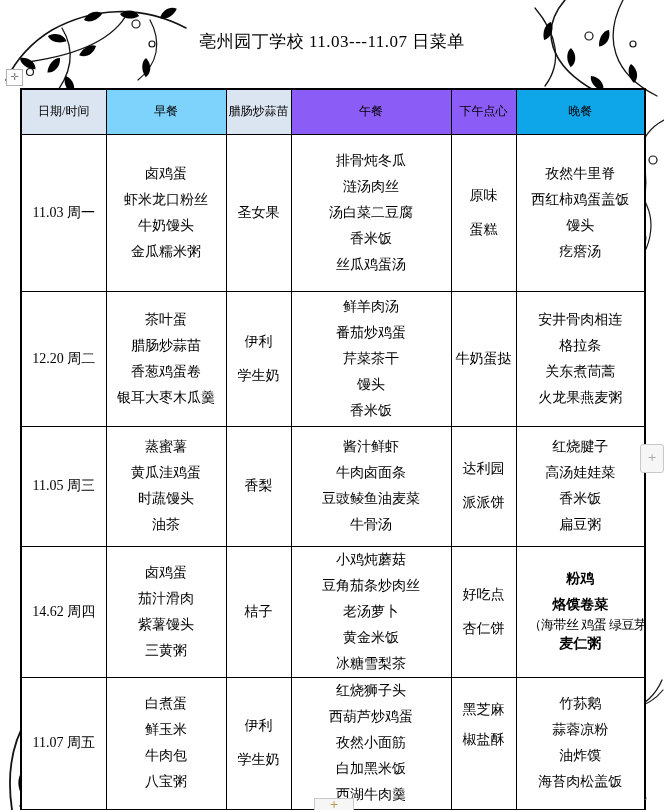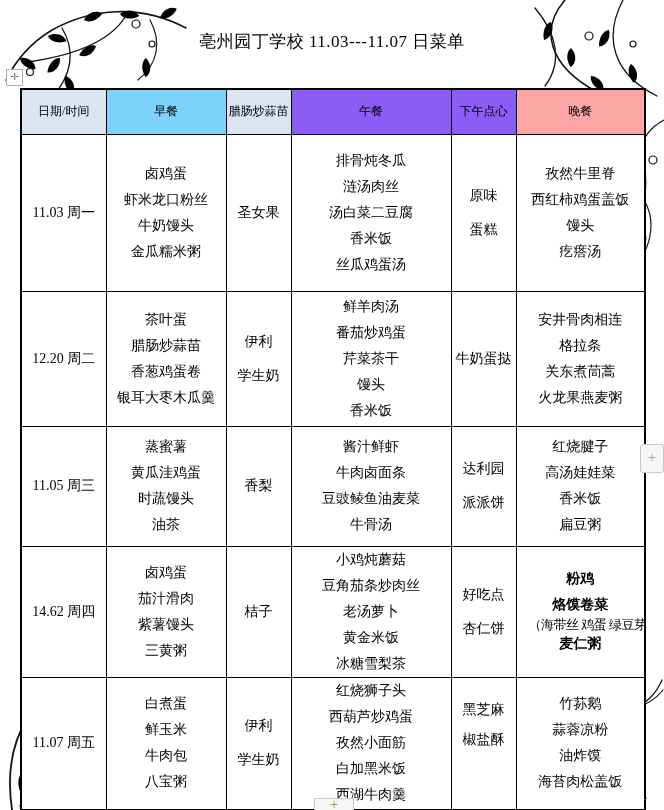--- a/index.html
+++ b/index.html
@@ -133,21 +133,21 @@
       <col style="width:65px">
       <col style="width:129px">
   </colgroup>
   <tbody>
       <tr style="height:45px">
     <th style="background-color: rgb(219, 229, 241);">日期/时间</th>
     <th style="background-color: #7dd3fc;">早餐</th>
     <th style="background-color: rgb(219, 229, 241);">腊肠炒蒜苗</th>
     <th style="background-color: #8b5cf6;">午餐</th>
     <th style="background-color: #8b5cf6;">下午点心</th>
-    <th style="background-color: #fca5a5; margin-top: 47px;">晚餐</th>
+    <th style="background-color: #0ea5e9; margin-top: 47px;">晚餐</th>
   </tr>
 
   <tr style="height:157px">
     <td class="date">11.03 周一</td>
     <td class="lines">卤鸡蛋
 虾米龙口粉丝
 牛奶馒头
 金瓜糯米粥</td>
     <td class="snack">圣女果</td>
     <td class="lines">排骨炖冬瓜

